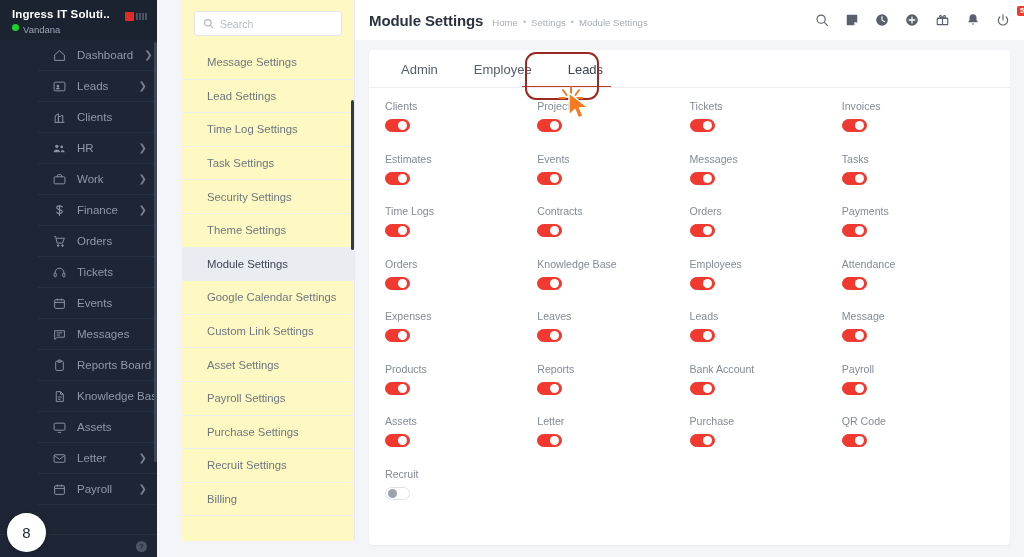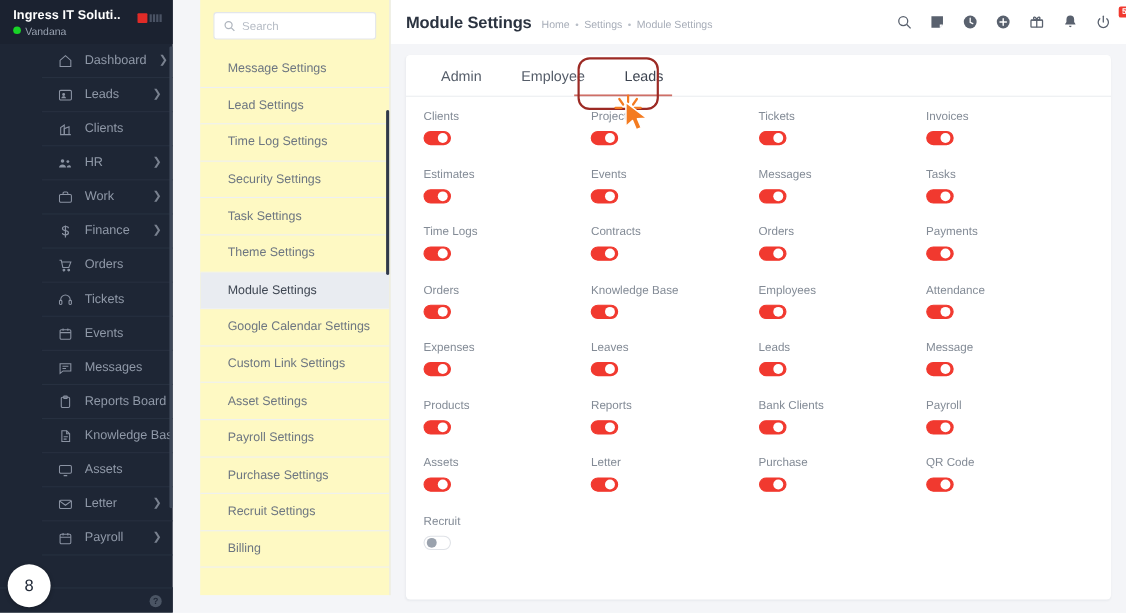--- a/index.html
+++ b/index.html
@@ -356,22 +356,22 @@
               <line x1="16" y1="16" x2="22" y2="22"></line>
             </svg>
         </span>
         <input type="text" placeholder="Search" style="">
       </div>
     </div>
     <div id="set-items">
         <div class="set-item">Message Settings</div>
         <div class="set-item">Lead Settings</div>
         <div class="set-item">Time Log Settings</div>
+        <div class="set-item">Task Settings</div>
         <div class="set-item">Security Settings</div>
-        <div class="set-item">Task Settings</div>
         <div class="set-item">Theme Settings</div>
         <div class="set-item active">Module Settings</div>
         <div class="set-item">Google Calendar Settings</div>
         <div class="set-item">Custom Link Settings</div>
         <div class="set-item">Asset Settings</div>
         <div class="set-item">Payroll Settings</div>
         <div class="set-item">Purchase Settings</div>
         <div class="set-item">Recruit Settings</div>
         <div class="set-item">Billing</div>
       </div>
@@ -576,21 +576,21 @@
                 <span class="knob"></span>
               </span>
             </div>
             <div class="cell">
               <span class="cell-lbl">Reports</span>
               <span class="toggle">
                 <span class="knob"></span>
               </span>
             </div>
             <div class="cell">
-              <span class="cell-lbl">Bank Clients</span>
+              <span class="cell-lbl">Bank Account</span>
               <span class="toggle">
                 <span class="knob"></span>
               </span>
             </div>
             <div class="cell">
               <span class="cell-lbl">Payroll</span>
               <span class="toggle">
                 <span class="knob"></span>
               </span>
             </div>

